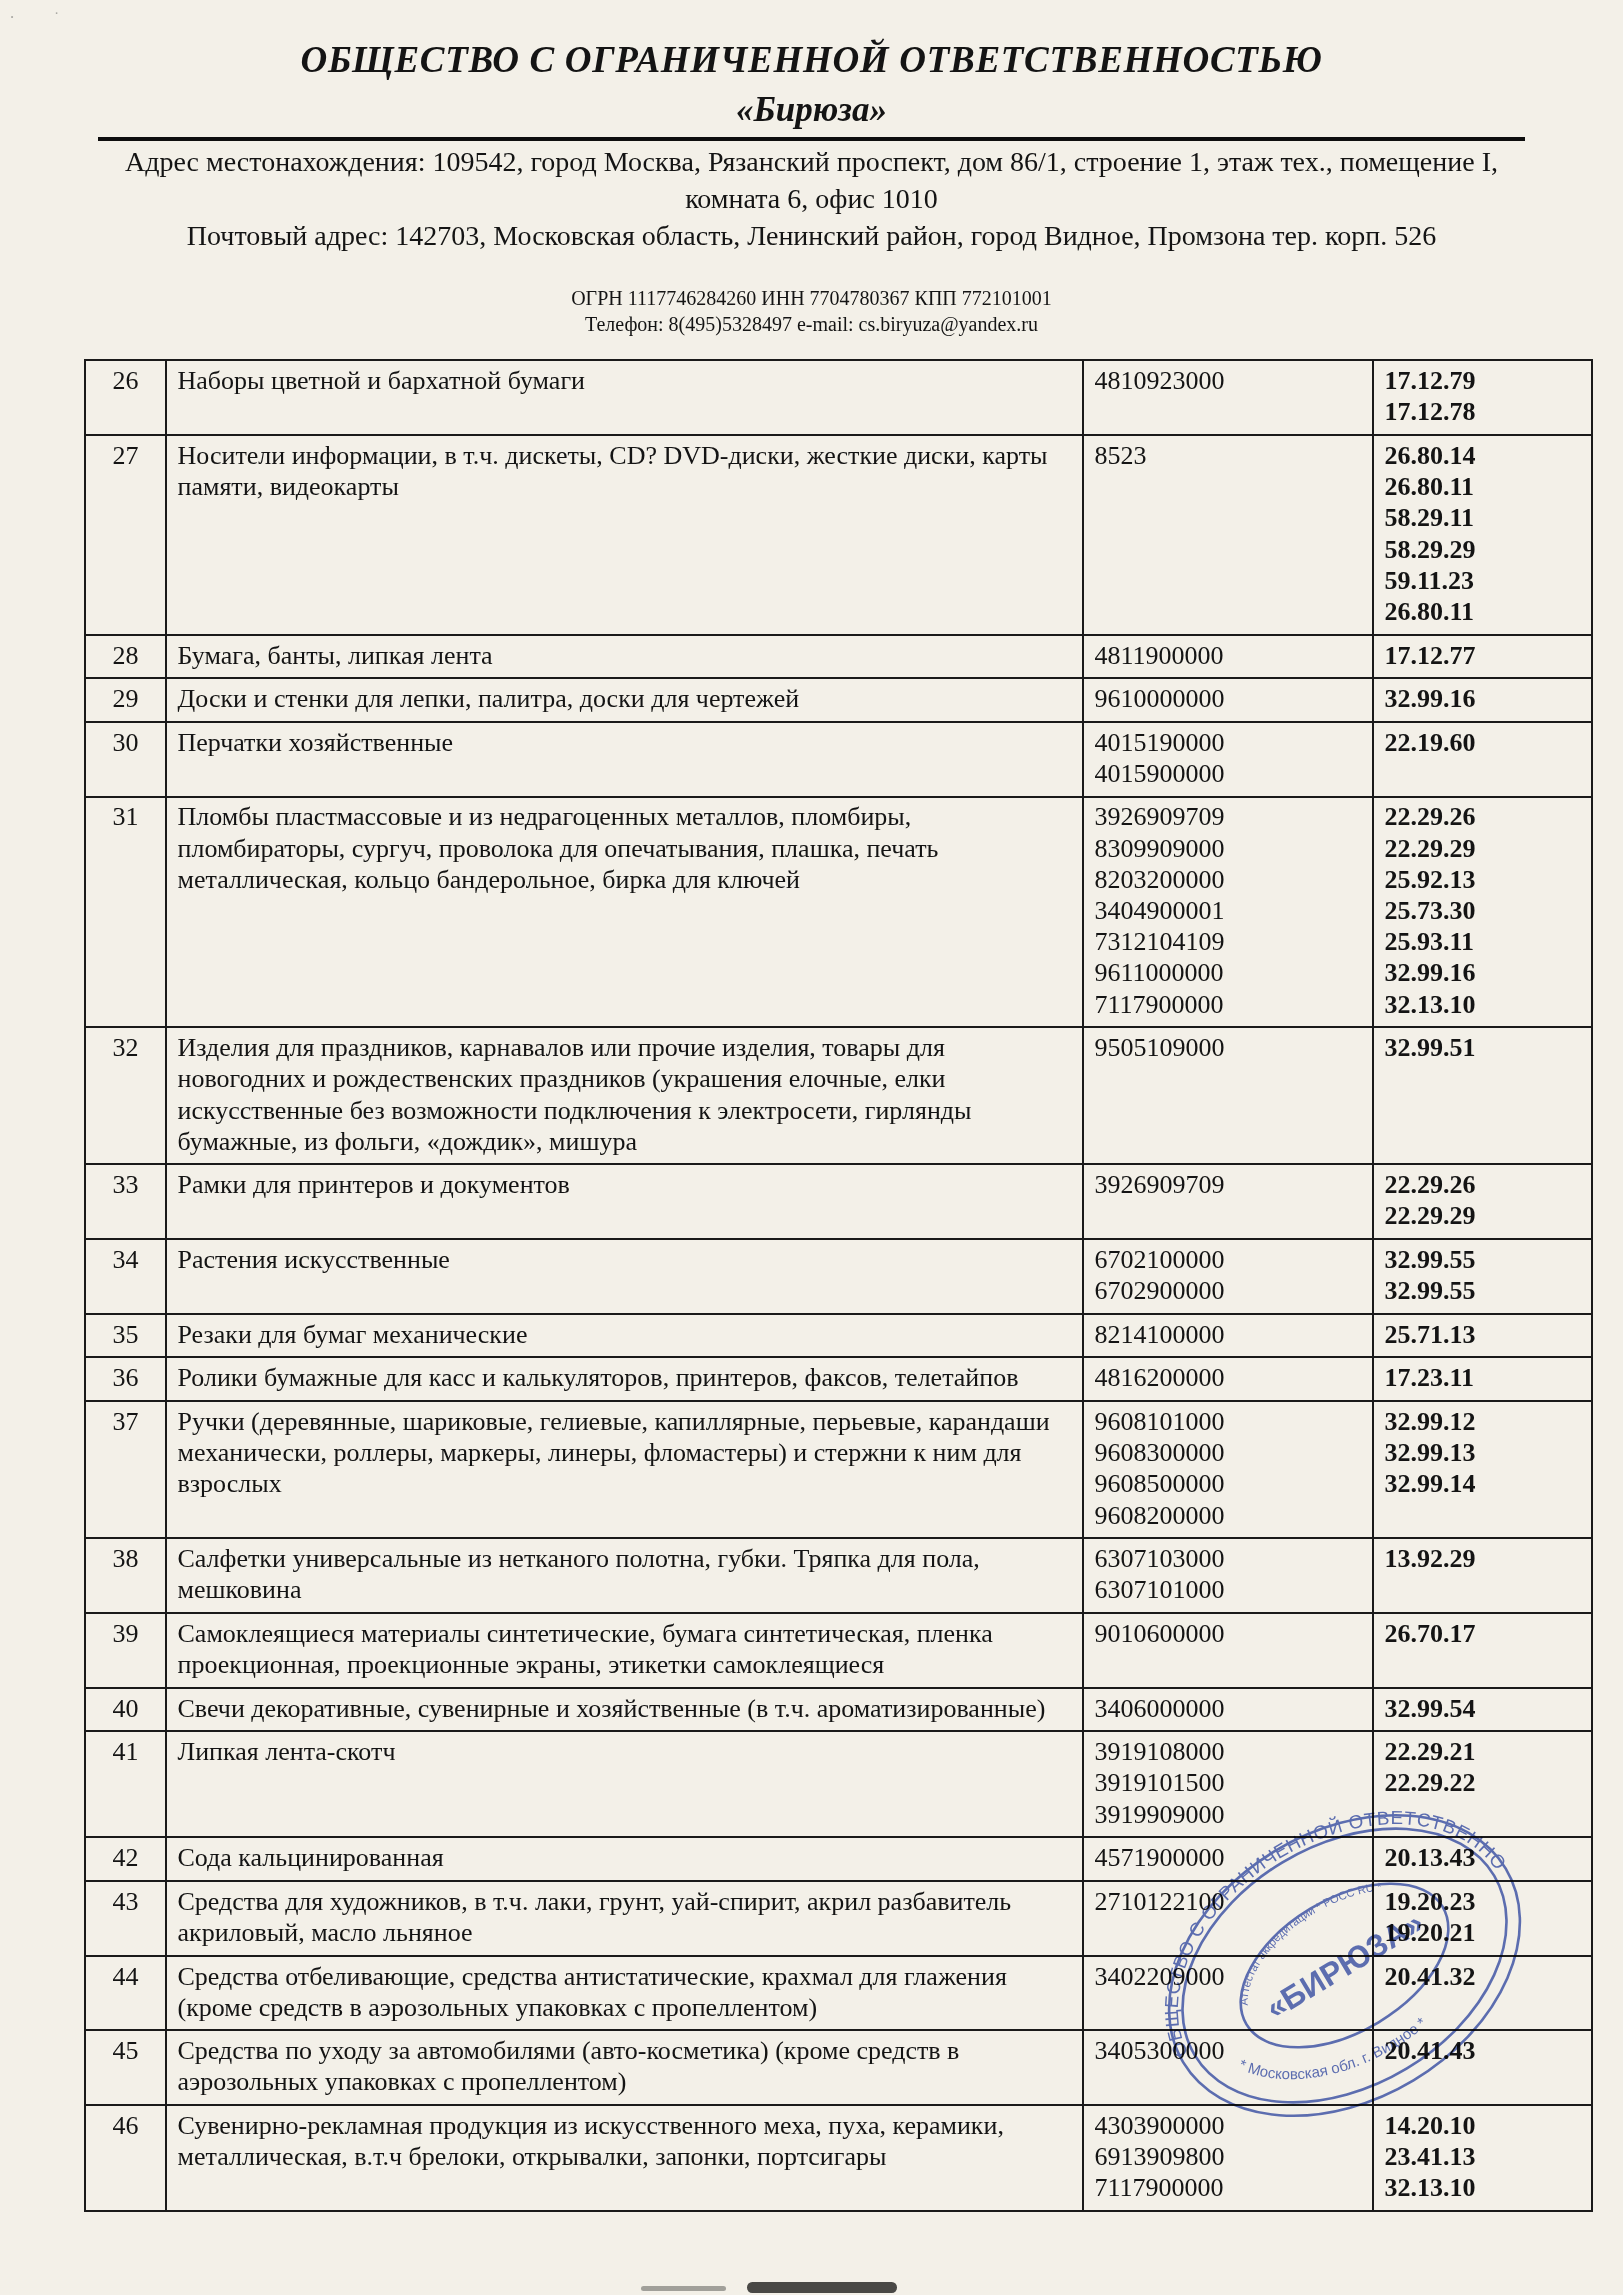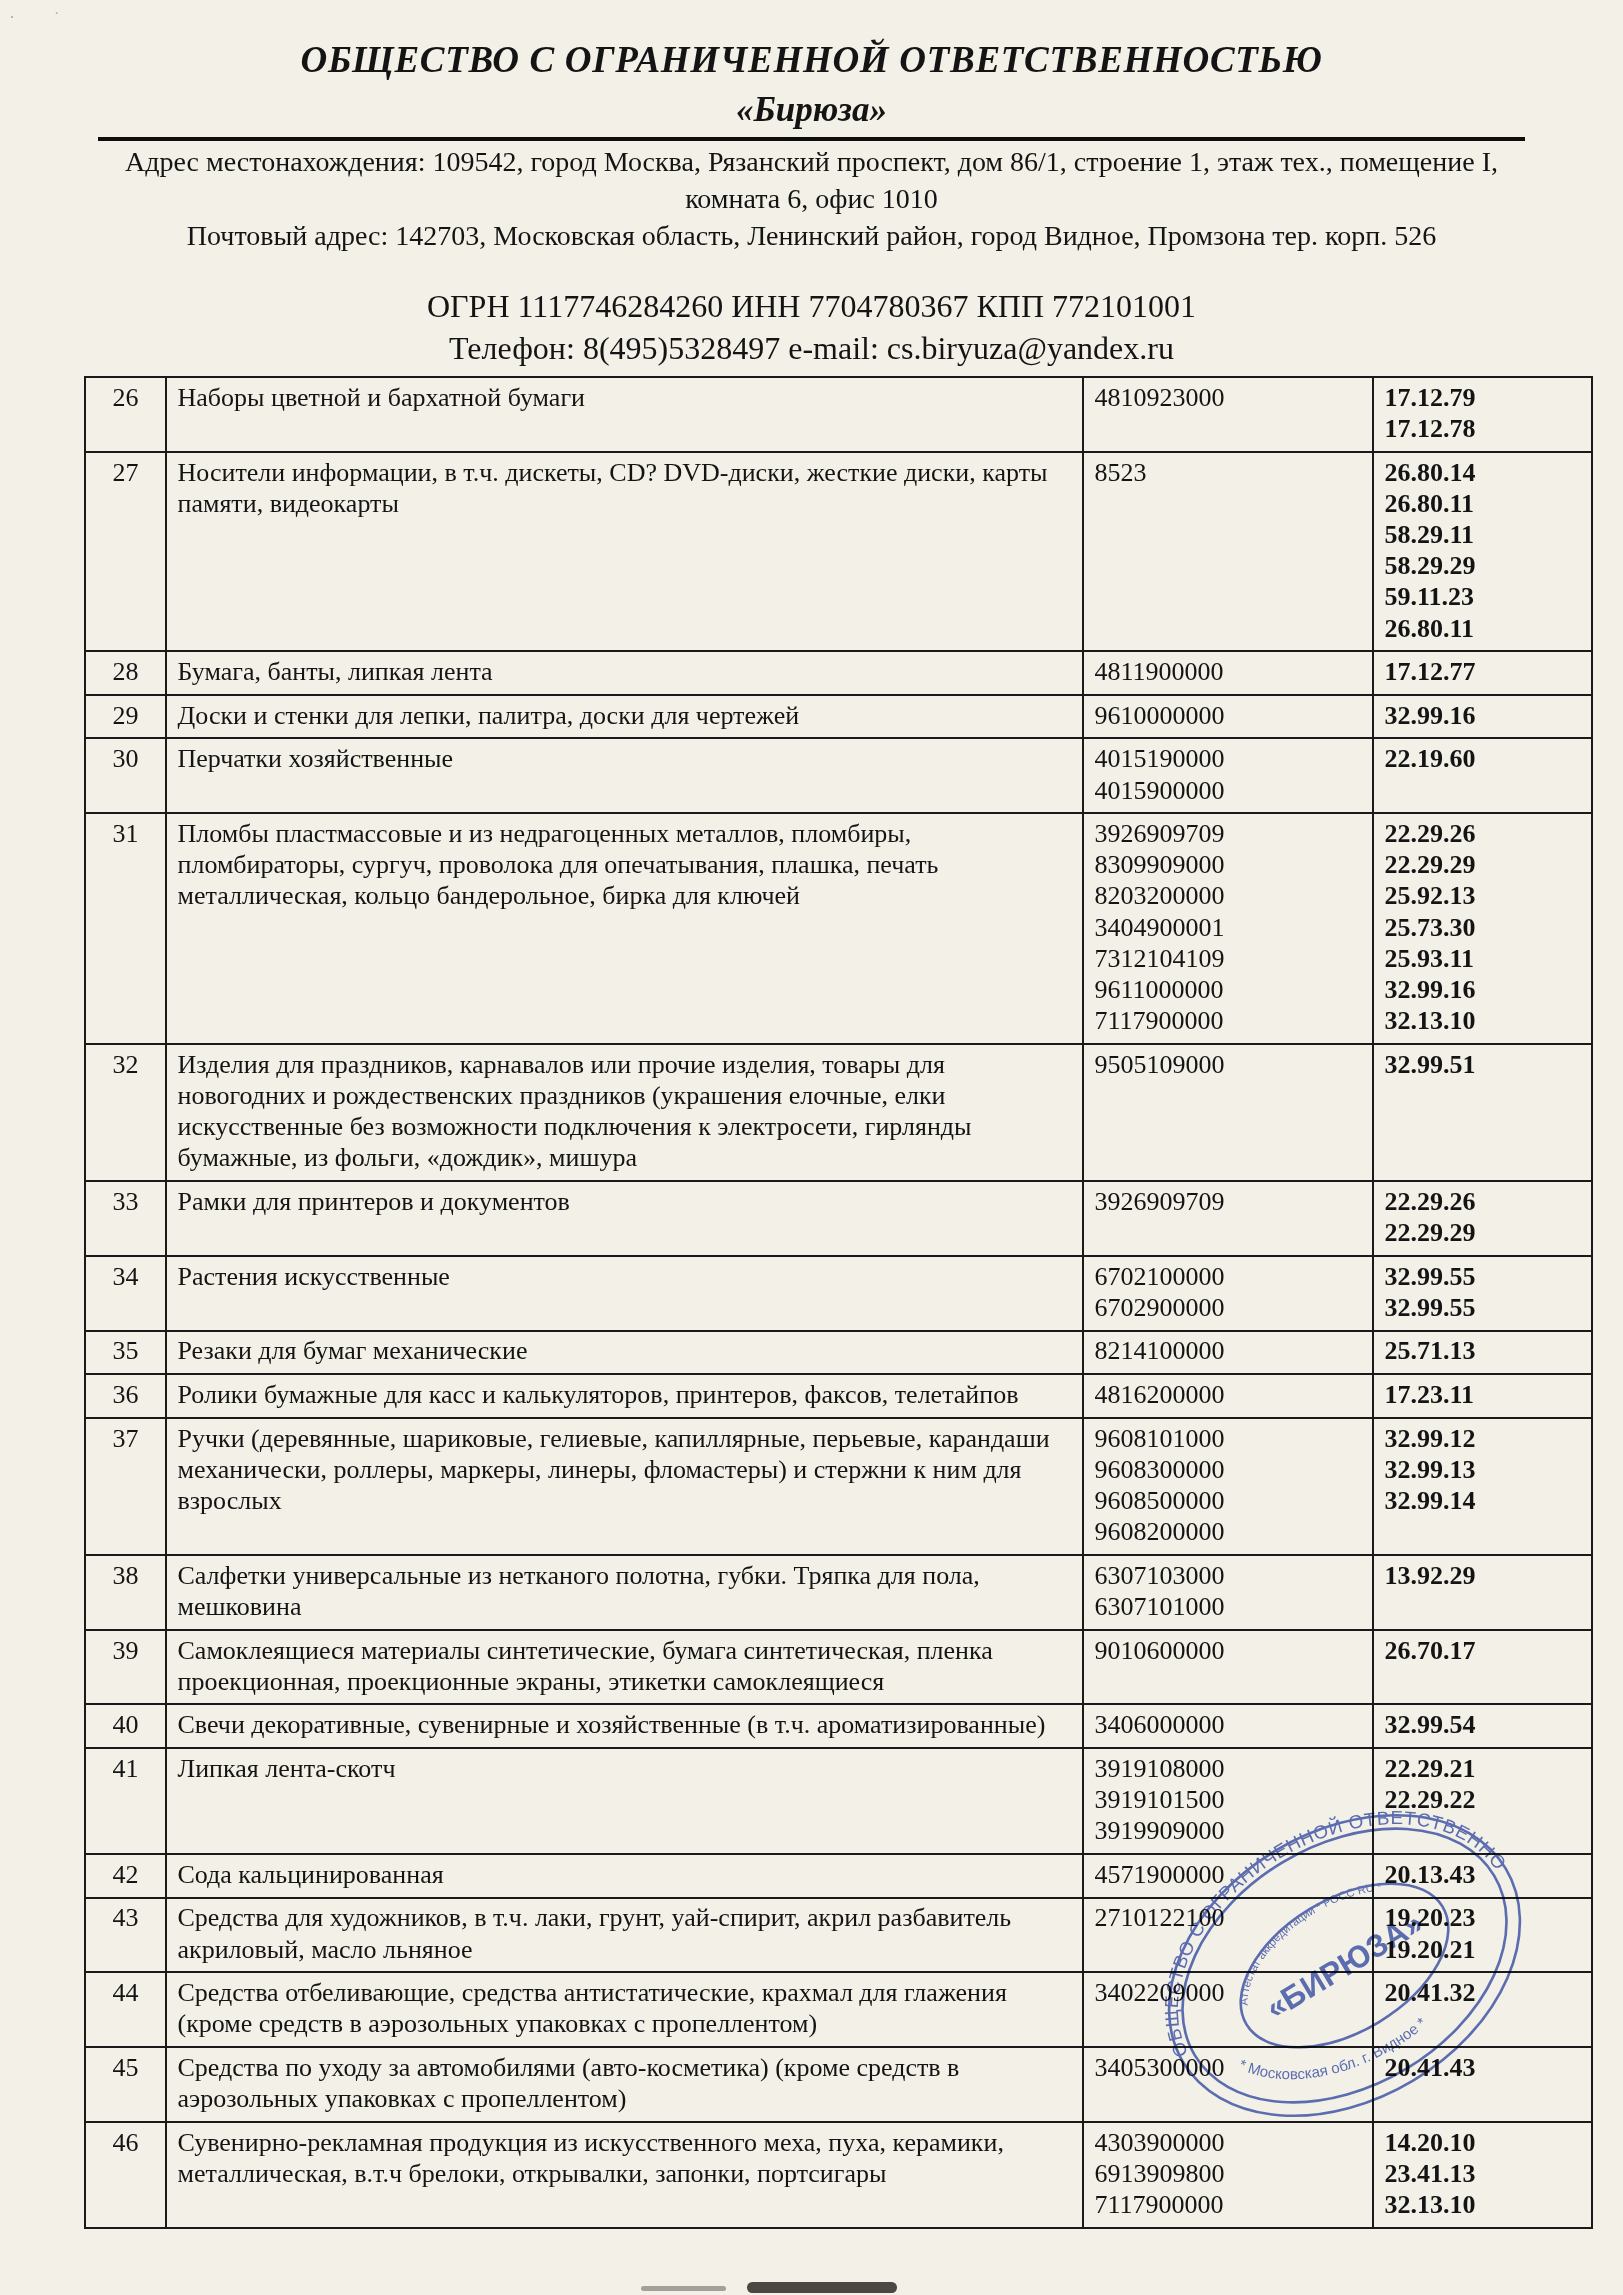--- a/index.html
+++ b/index.html
@@ -27,26 +27,26 @@
     height:0;border-bottom:4.6px solid #0e0e0e;
     margin:6.5px 98px 0 98px;
   }
   .addr-block{
     margin:3px 105px 0 105px;
     font-size:28px;line-height:1.32;
     text-align:center;
   }
   .reg-block{
     margin:30px 105px 3px 105px;
-    font-size:32px;line-height:1.32;
+    font-size:20px;line-height:1.32;
     text-align:center;
   }
   table.products{
     border-collapse:collapse;
-    margin:7px 0 0 84px;
+    margin:22px 0 0 84px;
     table-layout:fixed;
     width:1414px;
     font-size:26px;
     line-height:1.2;
   }
   table.products td{
     border:2px solid #1a1a1a;
     vertical-align:top;
     padding:3.9px 10.5px 6.5px 10.5px;
     white-space:pre-line;

